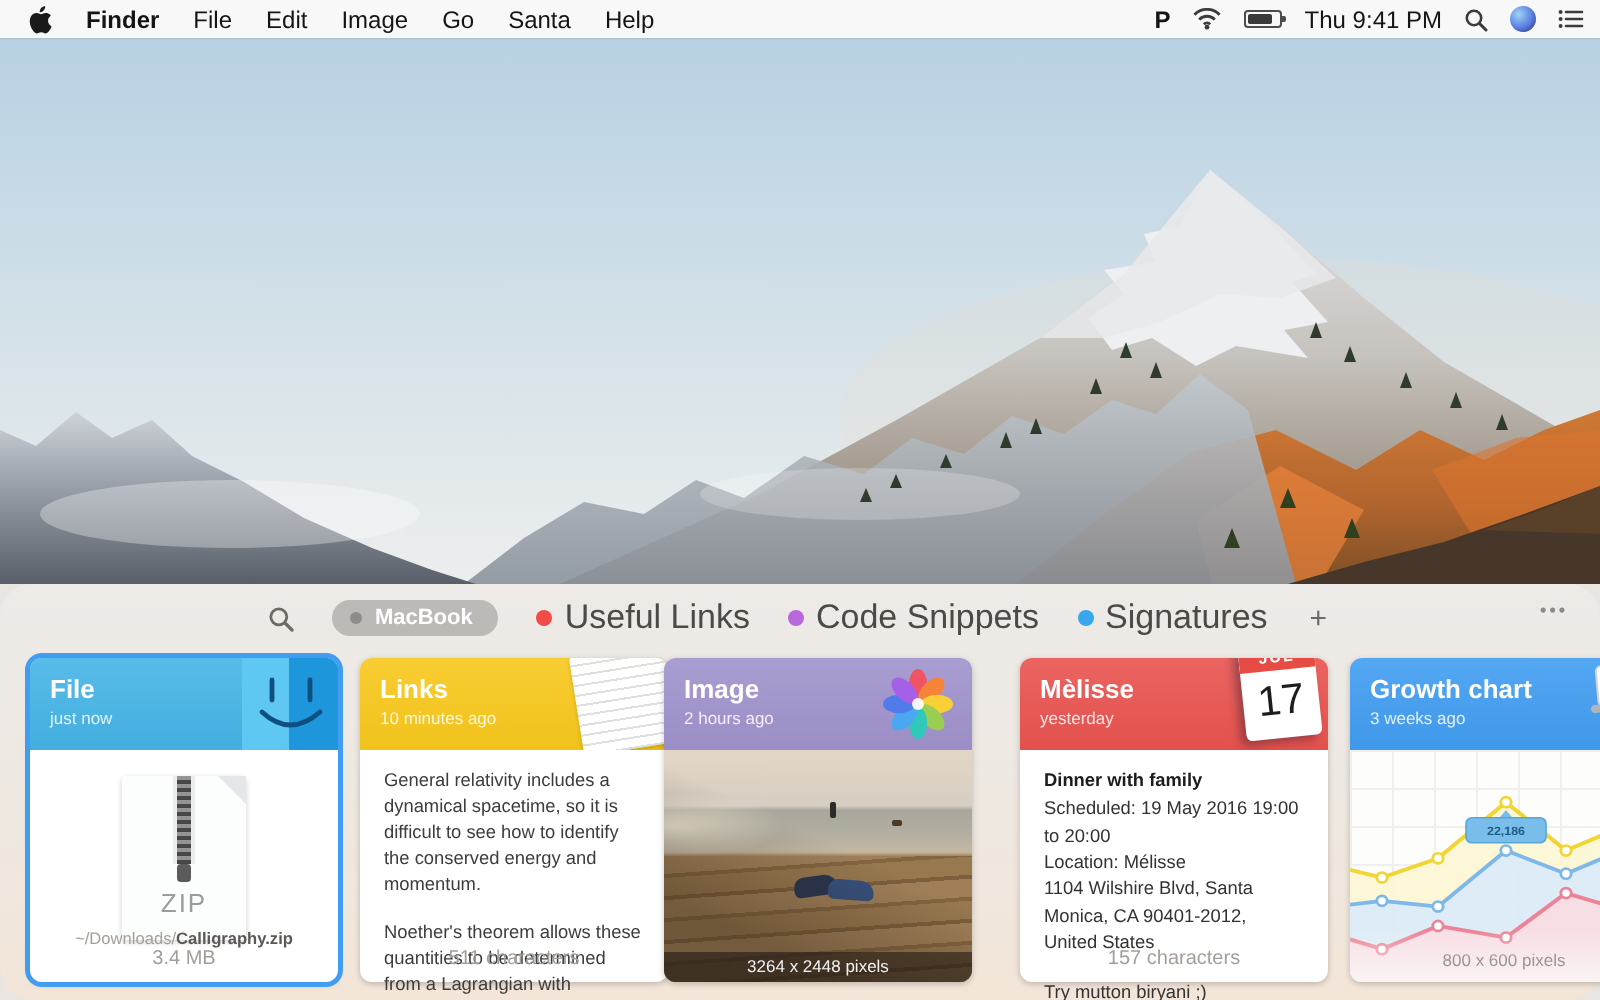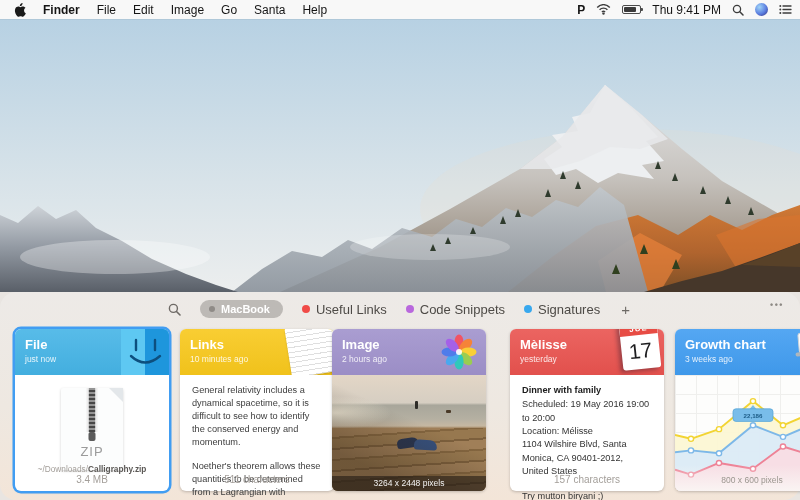--- a/index.html
+++ b/index.html
@@ -32,21 +32,21 @@
   
   .panel { position:absolute; top:292px; left:0; width:800px; height:208px;
     background:linear-gradient(180deg,#edeae7 0%, #eee8e1 55%, #f3e5d8 100%);border-radius:16px; }
 
   
   .toolbar { position:absolute; top:0; left:0; right:0; height:34px; display:flex; align-items:center; justify-content:center; gap:19px; }
   .tb-search { display:flex; align-items:center; }
   .pill { display:flex; align-items:center; gap:6px; background:rgba(150,146,142,.55);
     border-radius:10px; padding:3px 13px 3px 9px; color:#fff; font-size:11px; font-weight:600; }
   .pill .dot { width:6px; height:6px; border-radius:50%; }
-  .tag { display:flex; align-items:center; gap:6px; font-size:13px; color:#4d4a46; }
+  .tag { display:flex; align-items:center; gap:6px; font-size:17px; color:#4d4a46; }
   .tag .dot { width:8px; height:8px; border-radius:50%; }
   .add-btn { font-size:15px; color:#6d6a66; line-height:1; padding:0 2px; }
   .more-btn { position:absolute; right:16px; top:8px; font-size:9px; letter-spacing:1.5px; color:#8d8984; font-weight:bold; }
 
   
   .card { position:absolute; top:37px; width:154px; height:162px; background:#fff;
     border-radius:6px; box-shadow:0 1px 3px rgba(0,0,0,.22); }
   .card.selected { box-shadow:0 0 0 2.5px #419df2, 0 1px 3px rgba(0,0,0,.22); }
   .card-header { position:relative; height:46px; border-radius:6px 6px 0 0; overflow:hidden; padding:8px 10px 0 10px; }
   .card-title { font-size:13px; font-weight:600; color:#fff; position:relative; z-index:2; }

